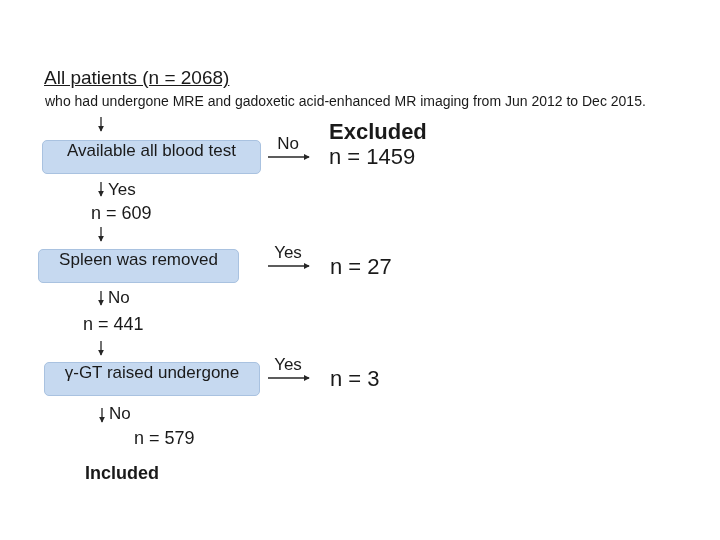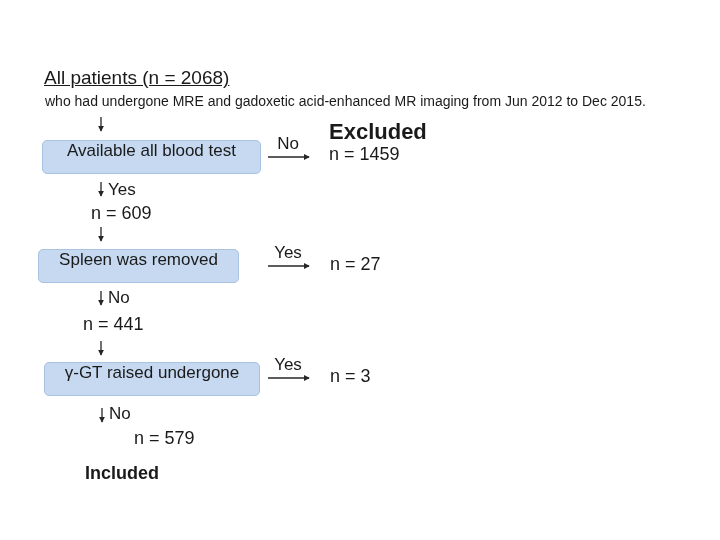--- a/index.html
+++ b/index.html
@@ -33,21 +33,21 @@
   .box1 { left: 42px; top: 140px; width: 219px; height: 34px; }
   .box2 { left: 38px; top: 249px; width: 201px; height: 34px; }
   .box3 { left: 44px; top: 362px; width: 216px; height: 34px; }
   .side-label {
     width: 50px; text-align: center;
     font-size: 17px;
   }
   .side-label1 { left: 263px; top: 134px; }
   .side-label2 { left: 263px; top: 243px; }
   .side-label3 { left: 263px; top: 355px; }
-  .side-value { font-size: 18px; }
+  .side-value { font-size: 22px; }
   .side-value1 { left: 329px; top: 144px; }
   .side-value2 { left: 330px; top: 254px; }
   .side-value3 { left: 330px; top: 366px; }
   .excluded-header { left: 329px; top: 119px; font-size: 22px; font-weight: bold; }
   .down-label { font-size: 17px; }
   .down-label1 { left: 108px; top: 180px; }
   .down-label2 { left: 108px; top: 288px; }
   .down-label3 { left: 109px; top: 404px; }
   .n-value { font-size: 18px; }
   .n-value1 { left: 83px; top: 203px; margin-left: 8px; }

